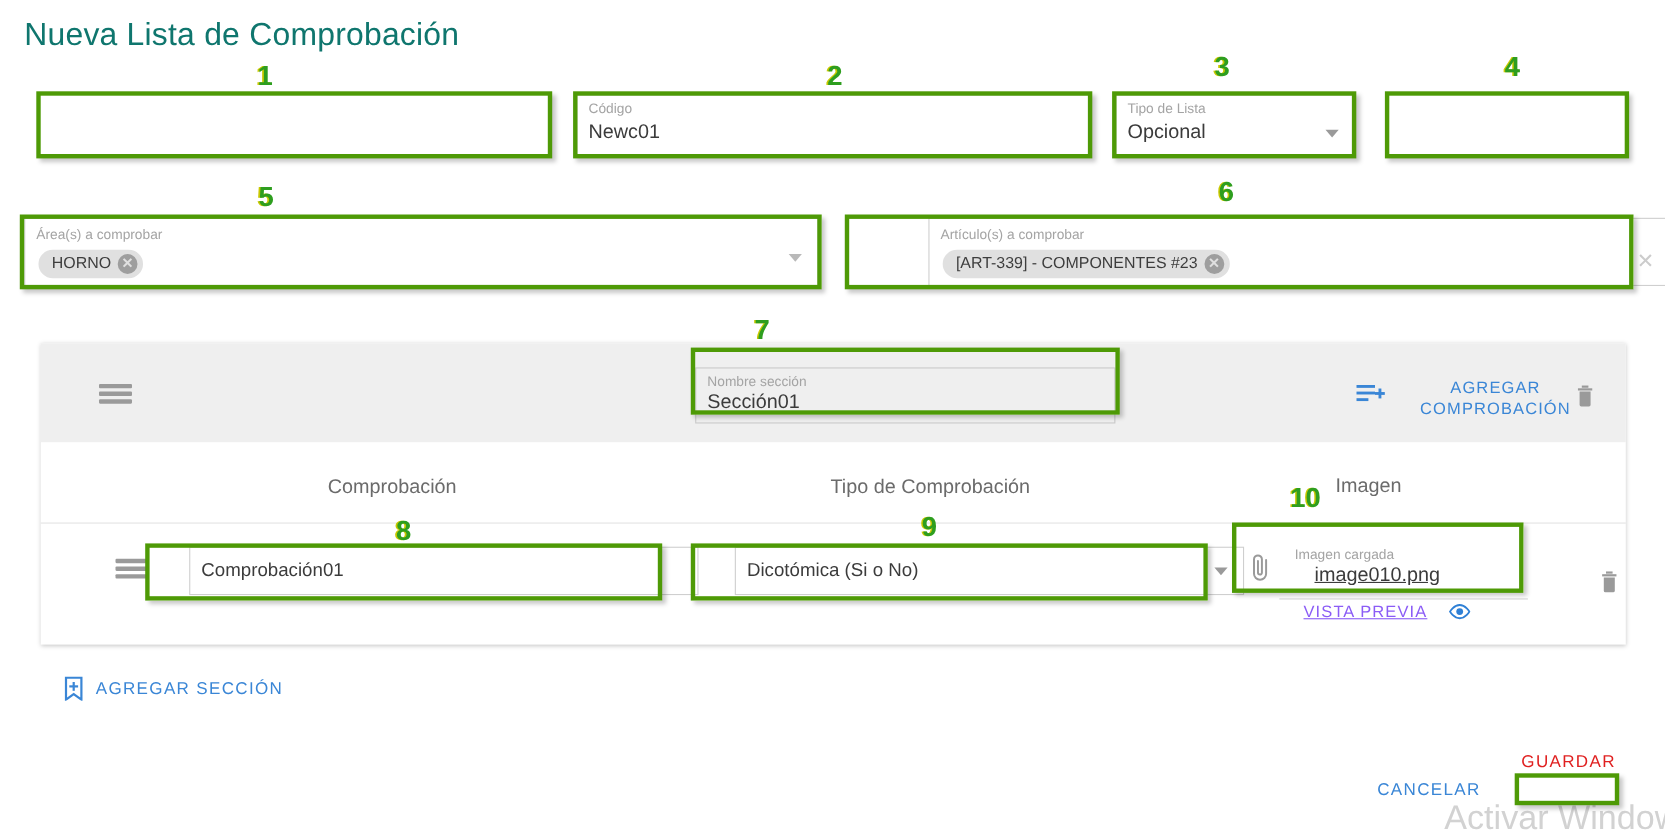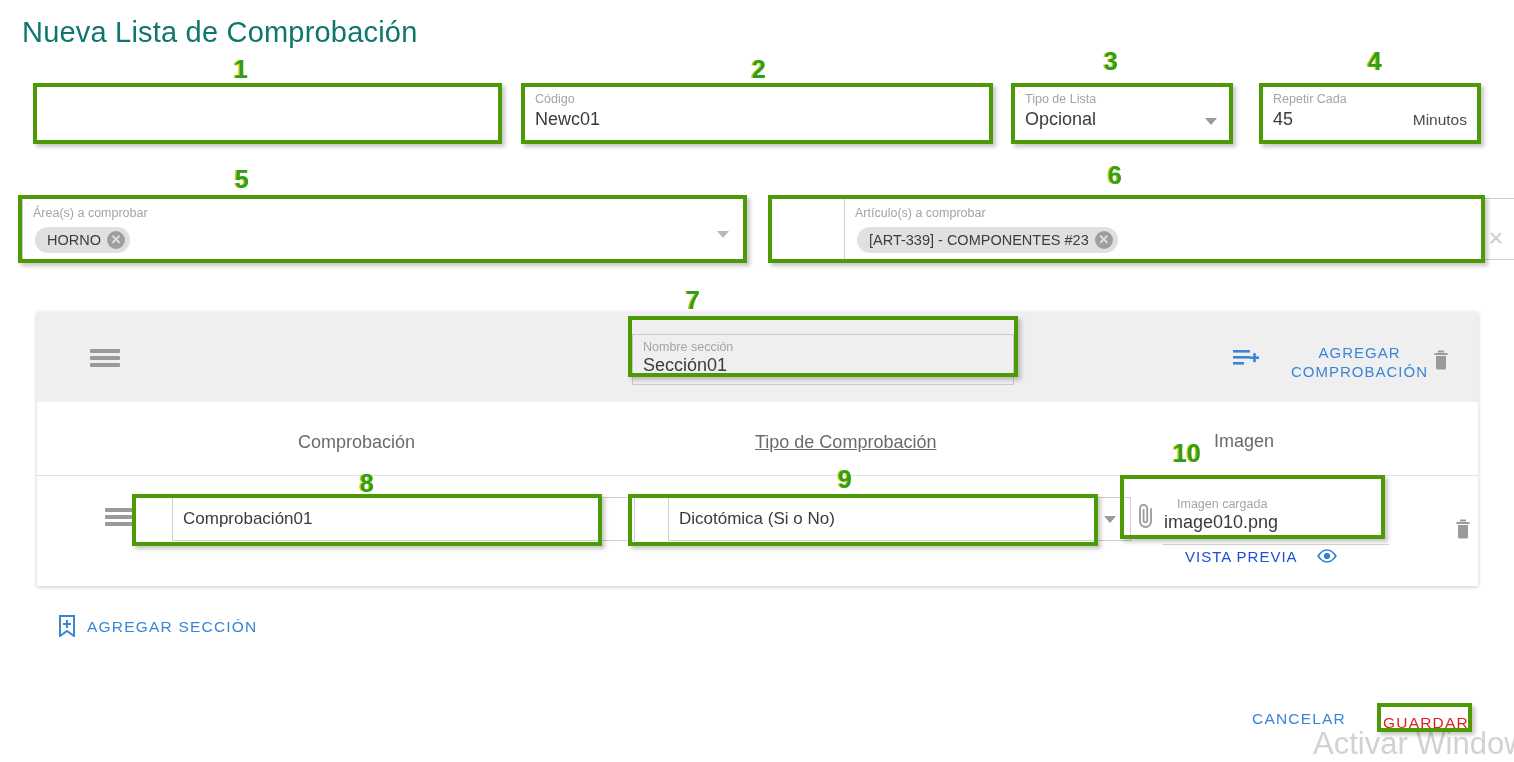--- a/index.html
+++ b/index.html
@@ -126,21 +126,21 @@
   .col-head {
     position: absolute;
     font-size: 18px; color: #6b6b6b; white-space: nowrap;
   }
   .divider {
     position: absolute; height: 1px; background: #e3e3e3;
   }
 
   .vista-previa {
     position: absolute;
-    color: #1d4ed8; font-size: 15px; letter-spacing: 1px; white-space: nowrap;
+    color: #8b5cf6; font-size: 15px; letter-spacing: 1px; white-space: nowrap; text-decoration: underline;
   }
 
   .bottom-link {
     position: absolute;
     font-size: 15.5px; letter-spacing: 1.2px; white-space: nowrap;
   }
   .bottom-link.blue { color: #3a86d6; }
   .bottom-link.red  { color: #e02020; }
 
   .watermark {
@@ -160,25 +160,20 @@
     <span class="flabel">Código</span>
     <span class="fvalue">Newc01</span>
   </div>
 
   <div class="field" style="left:1014px; top:86px; width:216px; height:55px;">
     <span class="flabel">Tipo de Lista</span>
     <span class="fvalue">Opcional</span>
     <span class="caret" style="right:12px; top:31px;"></span>
   </div>
 
-  <div class="field" style="left:1262px; top:86px; width:216px; height:55px;">
-    <span class="flabel">Repetir Cada</span>
-    <span class="fvalue">45</span>
-    <span class="fsuffix">Minutos</span>
-  </div>
 
   <div class="field" style="left:22px; top:198px; width:722px; height:62px;">
     <span class="flabel" style="top:7px;">Área(s) a comprobar</span>
     <div class="chip" style="left:12px; top:28px;">
       <span class="chip-label">HORNO</span>
       <span class="chip-x">✕</span>
     </div>
     <span class="caret light" style="right:14px; top:32px;"></span>
   </div>
 
@@ -218,21 +213,21 @@
     <div class="btn-link" style="left:1235px; top:32px; width:175px;">AGREGAR
 COMPROBACIÓN</div>
 
     <svg class="icon" style="left:1396px; top:38px;" width="16" height="20" viewBox="0 0 16 20">
       <rect x="5" y="0.5" width="6" height="2" fill="#9a9a9a"></rect>
       <rect x="1.5" y="3" width="13" height="2" fill="#9a9a9a"></rect>
       <path d="M3 6 h10 v12 a1.5 1.5 0 0 1 -1.5 1.5 h-7 A1.5 1.5 0 0 1 3 18 Z" fill="#9a9a9a"></path>
     </svg>
 
     <div class="col-head" style="left:261px; top:120px;">Comprobación</div>
-    <div class="col-head" style="left:718px; top:120px;text-decoration:underline;">Tipo de Comprobación</div>
+    <div class="col-head" style="left:718px; top:120px;">Tipo de Comprobación</div>
     <div class="col-head" style="left:1177px; top:119px;">Imagen</div>
 
     <div class="divider" style="left:0px; top:163px; width:1441px;"></div>
 
     <div>
 
       <div class="drag-handle" style="left:68px; top:196px;">
         <i></i>
           <i></i>
           <i></i>
@@ -246,21 +241,21 @@
         <span class="fvalue" style="top:11px; font-size:17px;">Dicotómica (Si o No)</span>
         <span class="caret" style="right:14px; top:18px;"></span>
       </div>
 
       <svg class="icon" style="left:1098px; top:190px;" width="22" height="30" viewBox="0 0 22 30">
         <path d="M16 7 v12.5 a5.5 5.5 0 0 1 -11 0 V6.5 a3.6 3.6 0 0 1 7.2 0 V18.5 a1.8 1.8 0 0 1 -3.6 0 V8" fill="none" stroke="#9a9a9a" stroke-width="1.8" stroke-linecap="round"></path>
       </svg>
 
       <div class="field" style="left:1126px; top:178px; width:226px; height:55px; border:none; border-bottom:1px solid #d6d6d6;">
         <span class="flabel" style="left:14px; top:7px;">Imagen cargada</span>
-        <span class="fvalue" style="left:1px; top:22px;">image010.png</span>
+        <span class="fvalue" style="left:32px; top:22px;text-decoration:underline;">image010.png</span>
       </div>
 
       <div class="vista-previa" style="left:1148px; top:236px;">VISTA PREVIA</div>
       <svg class="icon" style="left:1280px; top:236px;" width="20" height="16" viewBox="0 0 20 16">
         <path d="M10 2 C4.5 2 1.2 8 1.2 8 S4.5 14 10 14 s8.8 -6 8.8 -6 S15.5 2 10 2 Z" fill="none" stroke="#2f80d6" stroke-width="1.7"></path>
         <circle cx="10" cy="8" r="3.1" fill="#2f80d6"></circle>
       </svg>
 
       <svg class="icon" style="left:1418px; top:207px;" width="16" height="20" viewBox="0 0 16 20">
         <rect x="5" y="0.5" width="6" height="2" fill="#9a9a9a"></rect>
@@ -272,21 +267,21 @@
   </div>
 
   <svg class="icon" style="left:57px; top:615px;" width="20" height="22" viewBox="0 0 20 22">
     <path d="M3 1 h14 v20 l-7 -5 l-7 5 Z" fill="none" stroke="#3a86d6" stroke-width="2"></path>
     <rect x="9" y="5" width="2" height="8" fill="#3a86d6"></rect>
     <rect x="6" y="8" width="8" height="2" fill="#3a86d6"></rect>
   </svg>
   <div class="bottom-link blue" style="left:87px; top:618px;">AGREGAR SECCIÓN</div>
 
   <div class="bottom-link blue" style="left:1252px; top:710px;">CANCELAR</div>
-  <div class="bottom-link red" style="left:1383px; top:714px;">GUARDAR</div>
+  <div class="bottom-link red" style="left:1383px; top:684px;">GUARDAR</div>
 
   <div class="watermark" style="left:1313px; top:726px;">Activar Windows</div>
 
   <div class="anno" style="left:33px;   top:83px;  width:469px; height:61px;"></div>
   <div class="anno" style="left:521px;  top:83px;  width:472px; height:61px;"></div>
   <div class="anno" style="left:1011px; top:83px;  width:222px; height:61px;"></div>
   <div class="anno" style="left:1259px; top:83px;  width:222px; height:61px;"></div>
   <div class="anno" style="left:18px;   top:195px; width:729px; height:68px;"></div>
   <div class="anno" style="left:768px;  top:195px; width:717px; height:68px;"></div>
   <div class="anno" style="left:628px;  top:316px; width:390px; height:61px;"></div>

